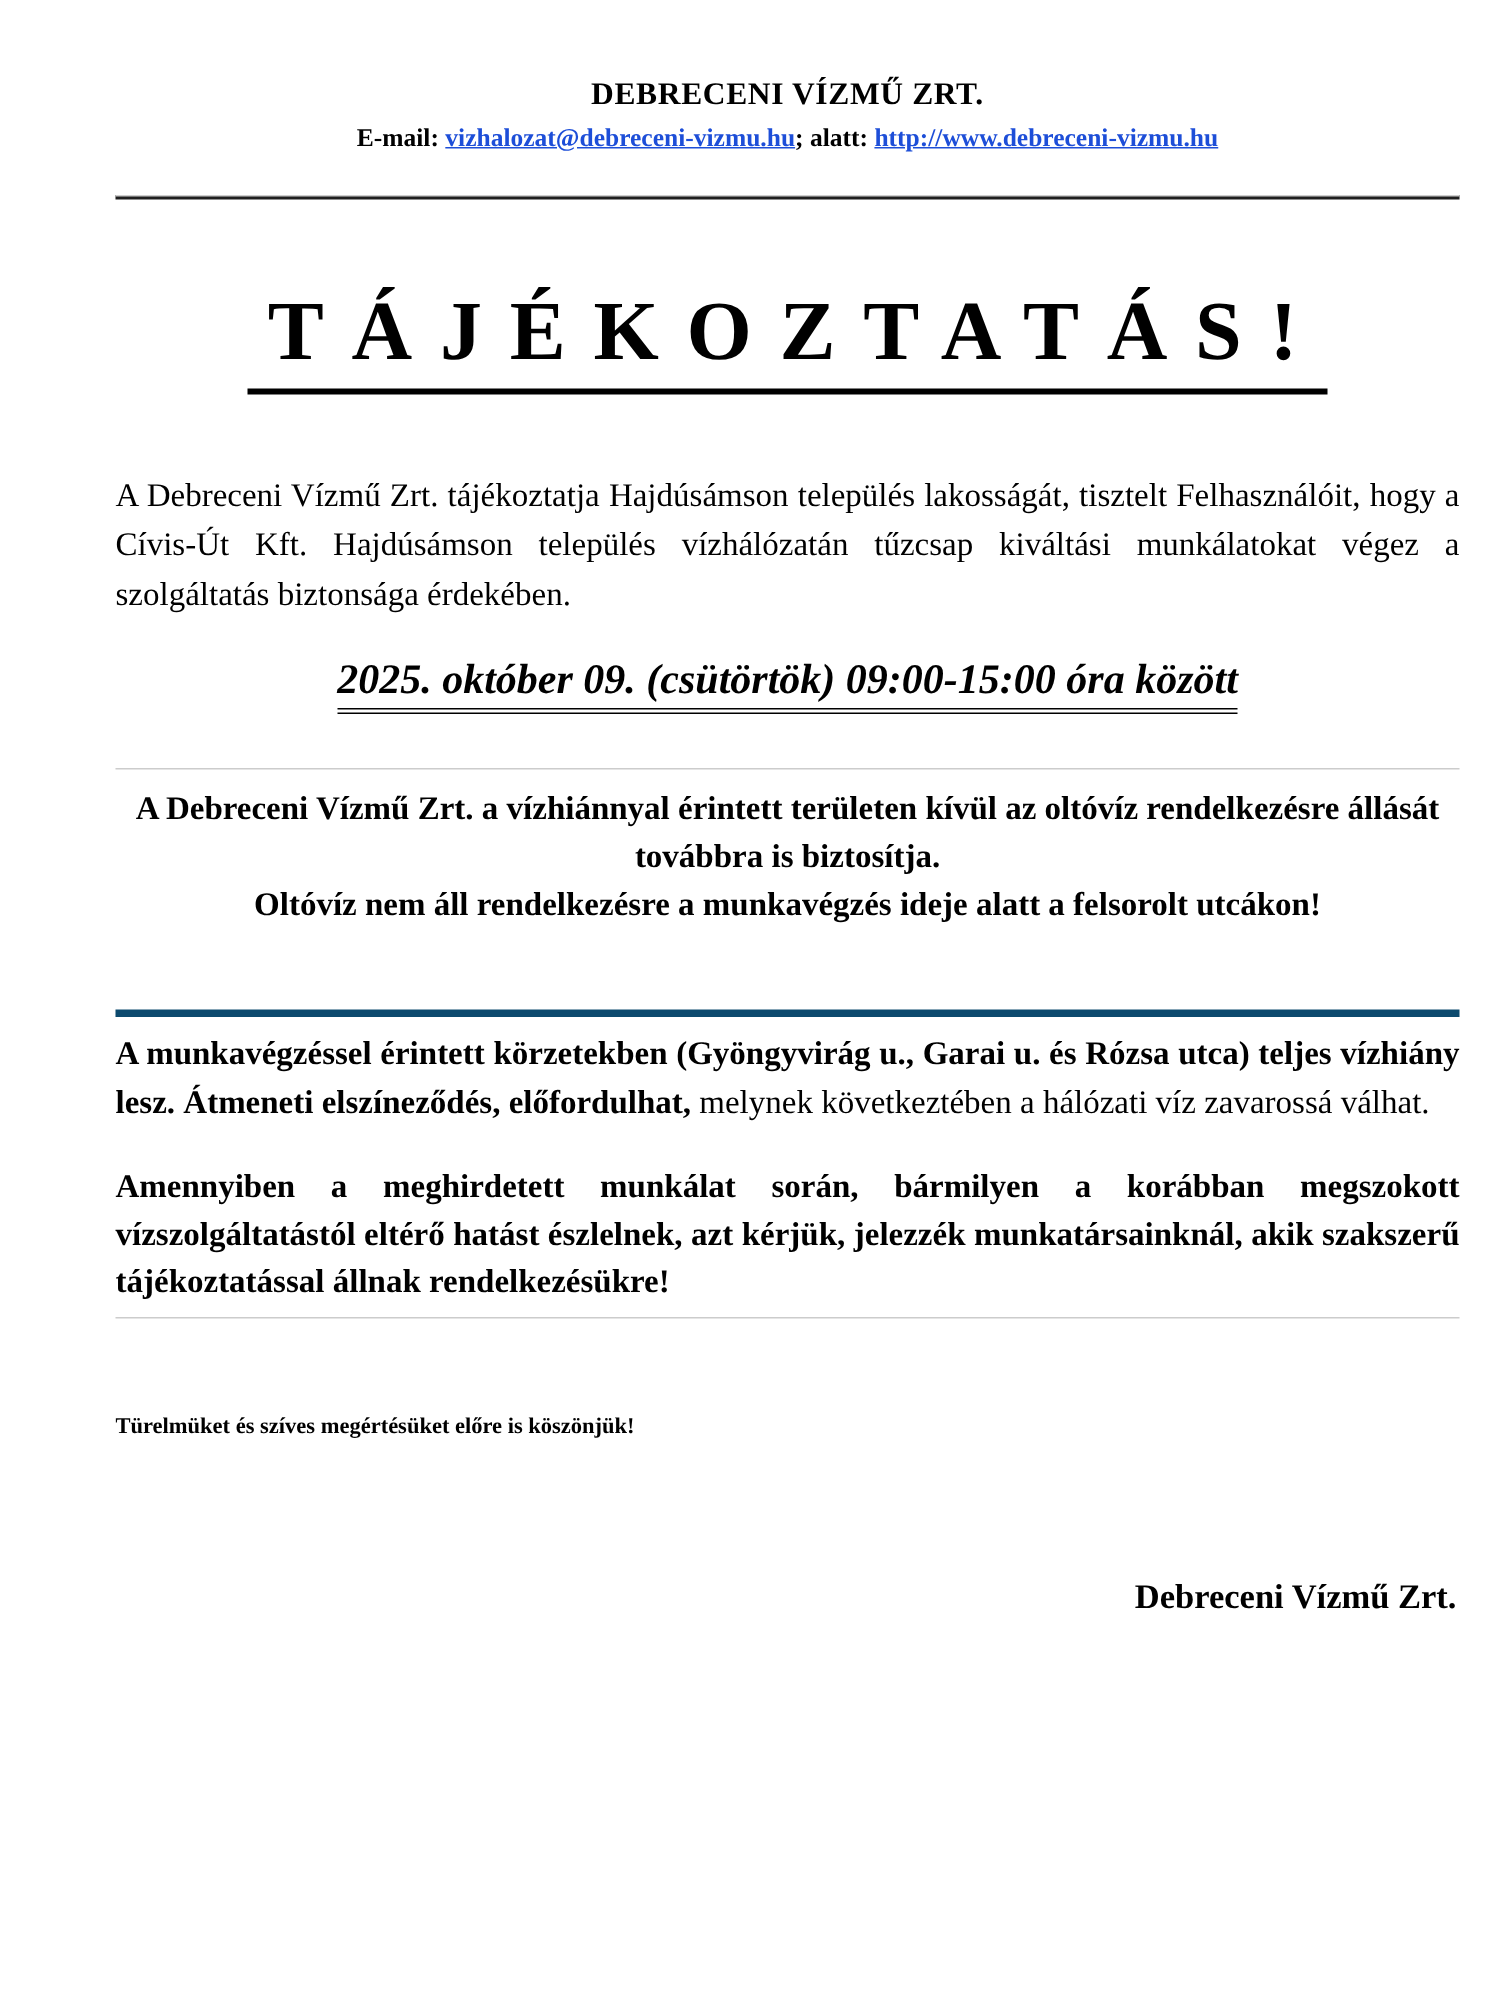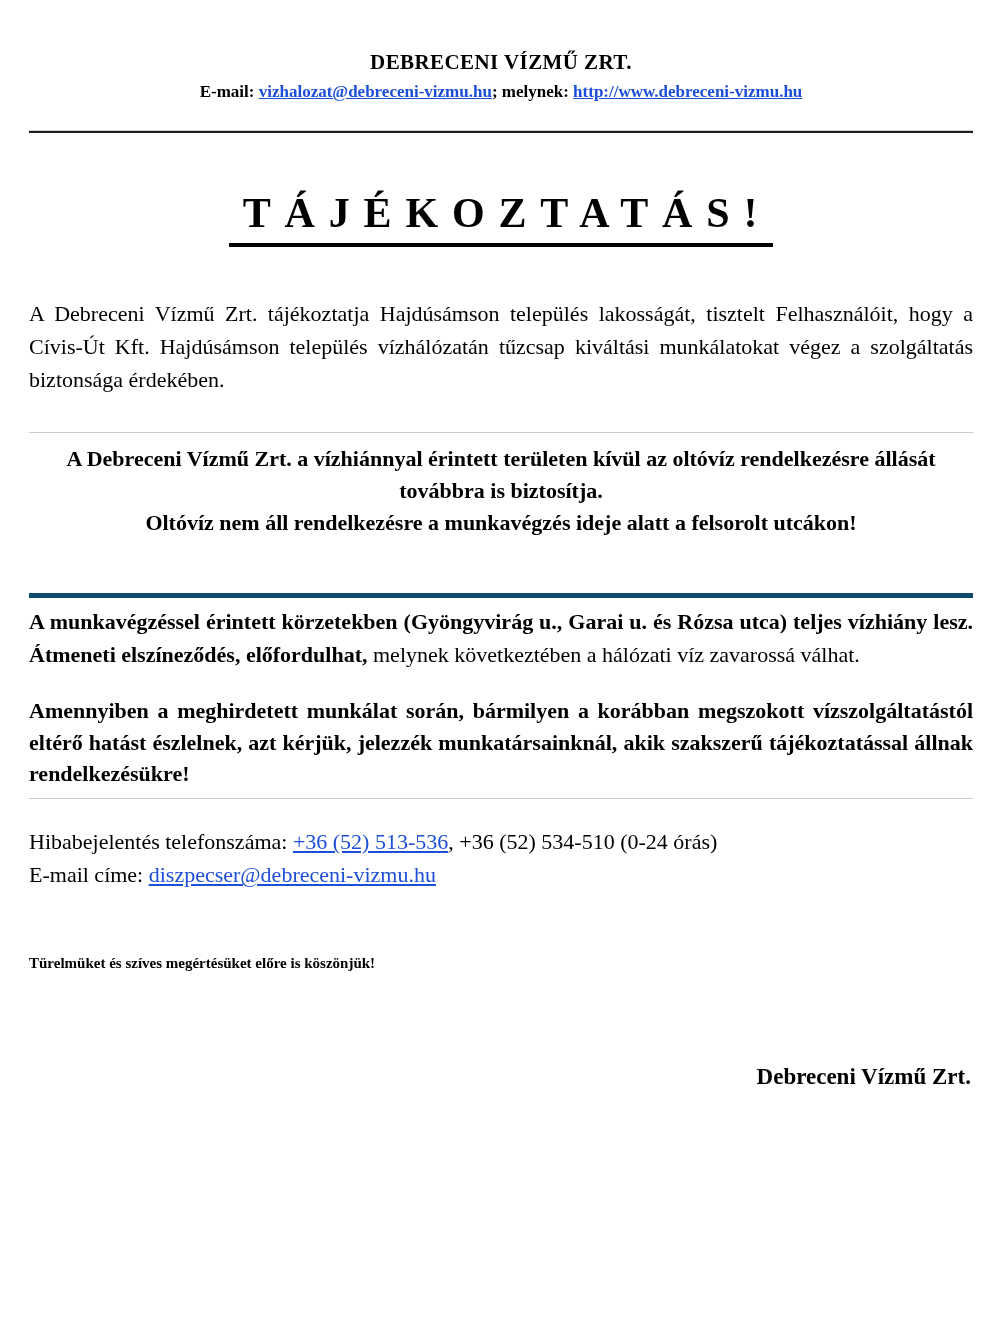--- a/index.html
+++ b/index.html
@@ -1,32 +1,32 @@
 <!DOCTYPE html>
 <html lang="hu"><head>
 <meta charset="utf-8">
 <style>
   html,body{margin:0;padding:0;background:#ffffff;}
   body{
     width:1000px;height:1330px;overflow:hidden;
     font-family:"Liberation Serif", serif;color:#000;
   }
-  .page{padding:50px 27px 0 29px;}
+  .page{padding:50px 27px 0 29px;margin-left:48px;}
 
   
   .company{font-size:21px;font-weight:bold;margin:0 0 7px;text-align:center;letter-spacing:0.02em;}
   .address{font-size:18px;font-weight:bold;font-variant:small-caps;margin:0 0 5px;text-align:center;}
   .header-contact{font-size:17px;font-weight:bold;margin:0;text-align:center;}
   a.link{color:#1d4ed8;text-decoration:underline;cursor:pointer;}
   .rule{height:2px;background:#1f1f1f;border-top:1px solid #cfcfcf;margin-top:28px;}
 
   
   .title-wrap{text-align:center;margin-top:56px;}
   .title{
-    display:inline-block;font-size:42px;font-weight:bold;
+    display:inline-block;font-size:56px;font-weight:bold;
     letter-spacing:0.33em;border-bottom:4px solid #000;
     padding:0 2px 6px 14px;white-space:nowrap;
   }
 
   
   .intro{font-size:22px;line-height:1.5;text-align:justify;margin-top:50px;}
   .schedule-wrap{text-align:center;margin-top:26px;}
   .schedule{
     display:inline-block;font-size:28px;font-weight:bold;font-style:italic;
     border-bottom:4px double #000;padding-bottom:2px;white-space:nowrap;
@@ -49,43 +49,42 @@
   .thanks{margin-top:64px;font-size:15px;font-weight:bold;}
   .signature{margin-top:92px;text-align:right;font-size:23px;font-weight:bold;padding-right:2px;}
 </style>
 </head>
 <body>
 
 <div class="page">
 
   <header>
     <p class="company">DEBRECENI VÍZMŰ ZRT.</p>
-    <p class="header-contact"><span>E-mail: </span><a class="link">vizhalozat@debreceni-vizmu.hu</a><span>; </span><span>melynek: </span><a class="link">http://www.debreceni-vizmu.hu</a></p>
+    <p class="header-contact"><span>E-mail: </span><a class="link">vizhalozat@debreceni-vizmu.hu</a><span>; </span><span>alatt: </span><a class="link">http://www.debreceni-vizmu.hu</a></p>
   </header>
 
   <div class="rule"></div>
 
   <div class="title-wrap">
     <span class="title">TÁJÉKOZTATÁS!</span>
   </div>
 
   <p class="intro">A Debreceni Vízmű Zrt. tájékoztatja Hajdúsámson település lakosságát, tisztelt Felhasználóit, hogy a Cívis-Út Kft. Hajdúsámson település vízhálózatán tűzcsap kiváltási munkálatokat végez a szolgáltatás biztonsága érdekében.</p>
 
+  <div class="schedule-wrap">
+    <span class="schedule">2025. október 09. (csütörtök) 09:00-15:00 óra között</span>
+  </div>
 
   <div class="firewater">
     <div>A Debreceni Vízmű Zrt. a vízhiánnyal érintett területen kívül az oltóvíz rendelkezésre állását továbbra is biztosítja.</div>
     <div>Oltóvíz nem áll rendelkezésre a munkavégzés ideje alatt a felsorolt utcákon!</div>
   </div>
 
   <p class="outage"><span class="bold">A munkavégzéssel érintett körzetekben (Gyöngyvirág u., Garai u. és Rózsa utca) teljes vízhiány lesz. Átmeneti elszíneződés, előfordulhat,</span><span> melynek következtében a hálózati víz zavarossá válhat.</span></p>
 
   <p class="report">Amennyiben a meghirdetett munkálat során, bármilyen a korábban megszokott vízszolgáltatástól eltérő hatást észlelnek, azt kérjük, jelezzék munkatársainknál, akik szakszerű tájékoztatással állnak rendelkezésükre!</p>
 
-  <div class="contact">
-    <p><span>Hibabejelentés telefonszáma: </span><a class="link">+36 (52) 513-536</a><span>, +36 (52) 534-510 (0-24 órás)</span></p>
-    <p><span>E-mail címe: </span><a class="link">diszpecser@debreceni-vizmu.hu</a></p>
-  </div>
 
   <p class="thanks">Türelmüket és szíves megértésüket előre is köszönjük!</p>
 
   <p class="signature">Debreceni Vízmű Zrt.</p>
 
 </div>
 
 </body></html>

